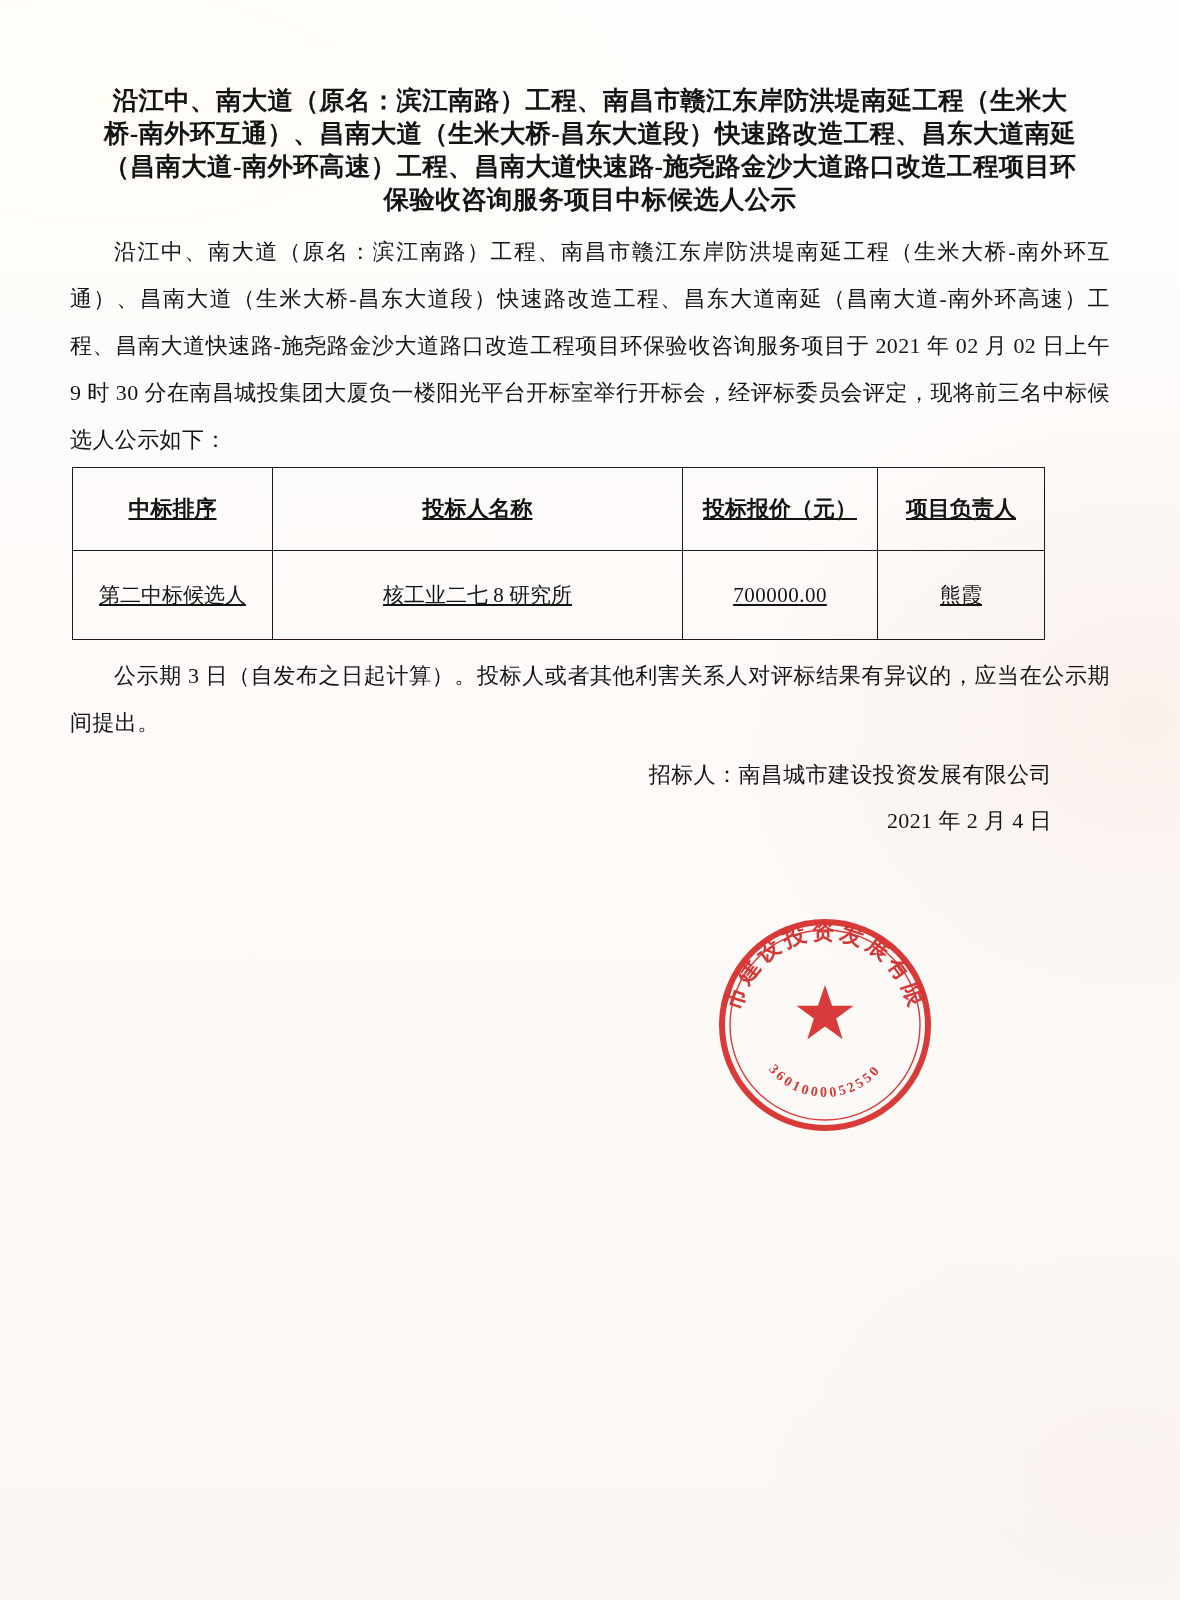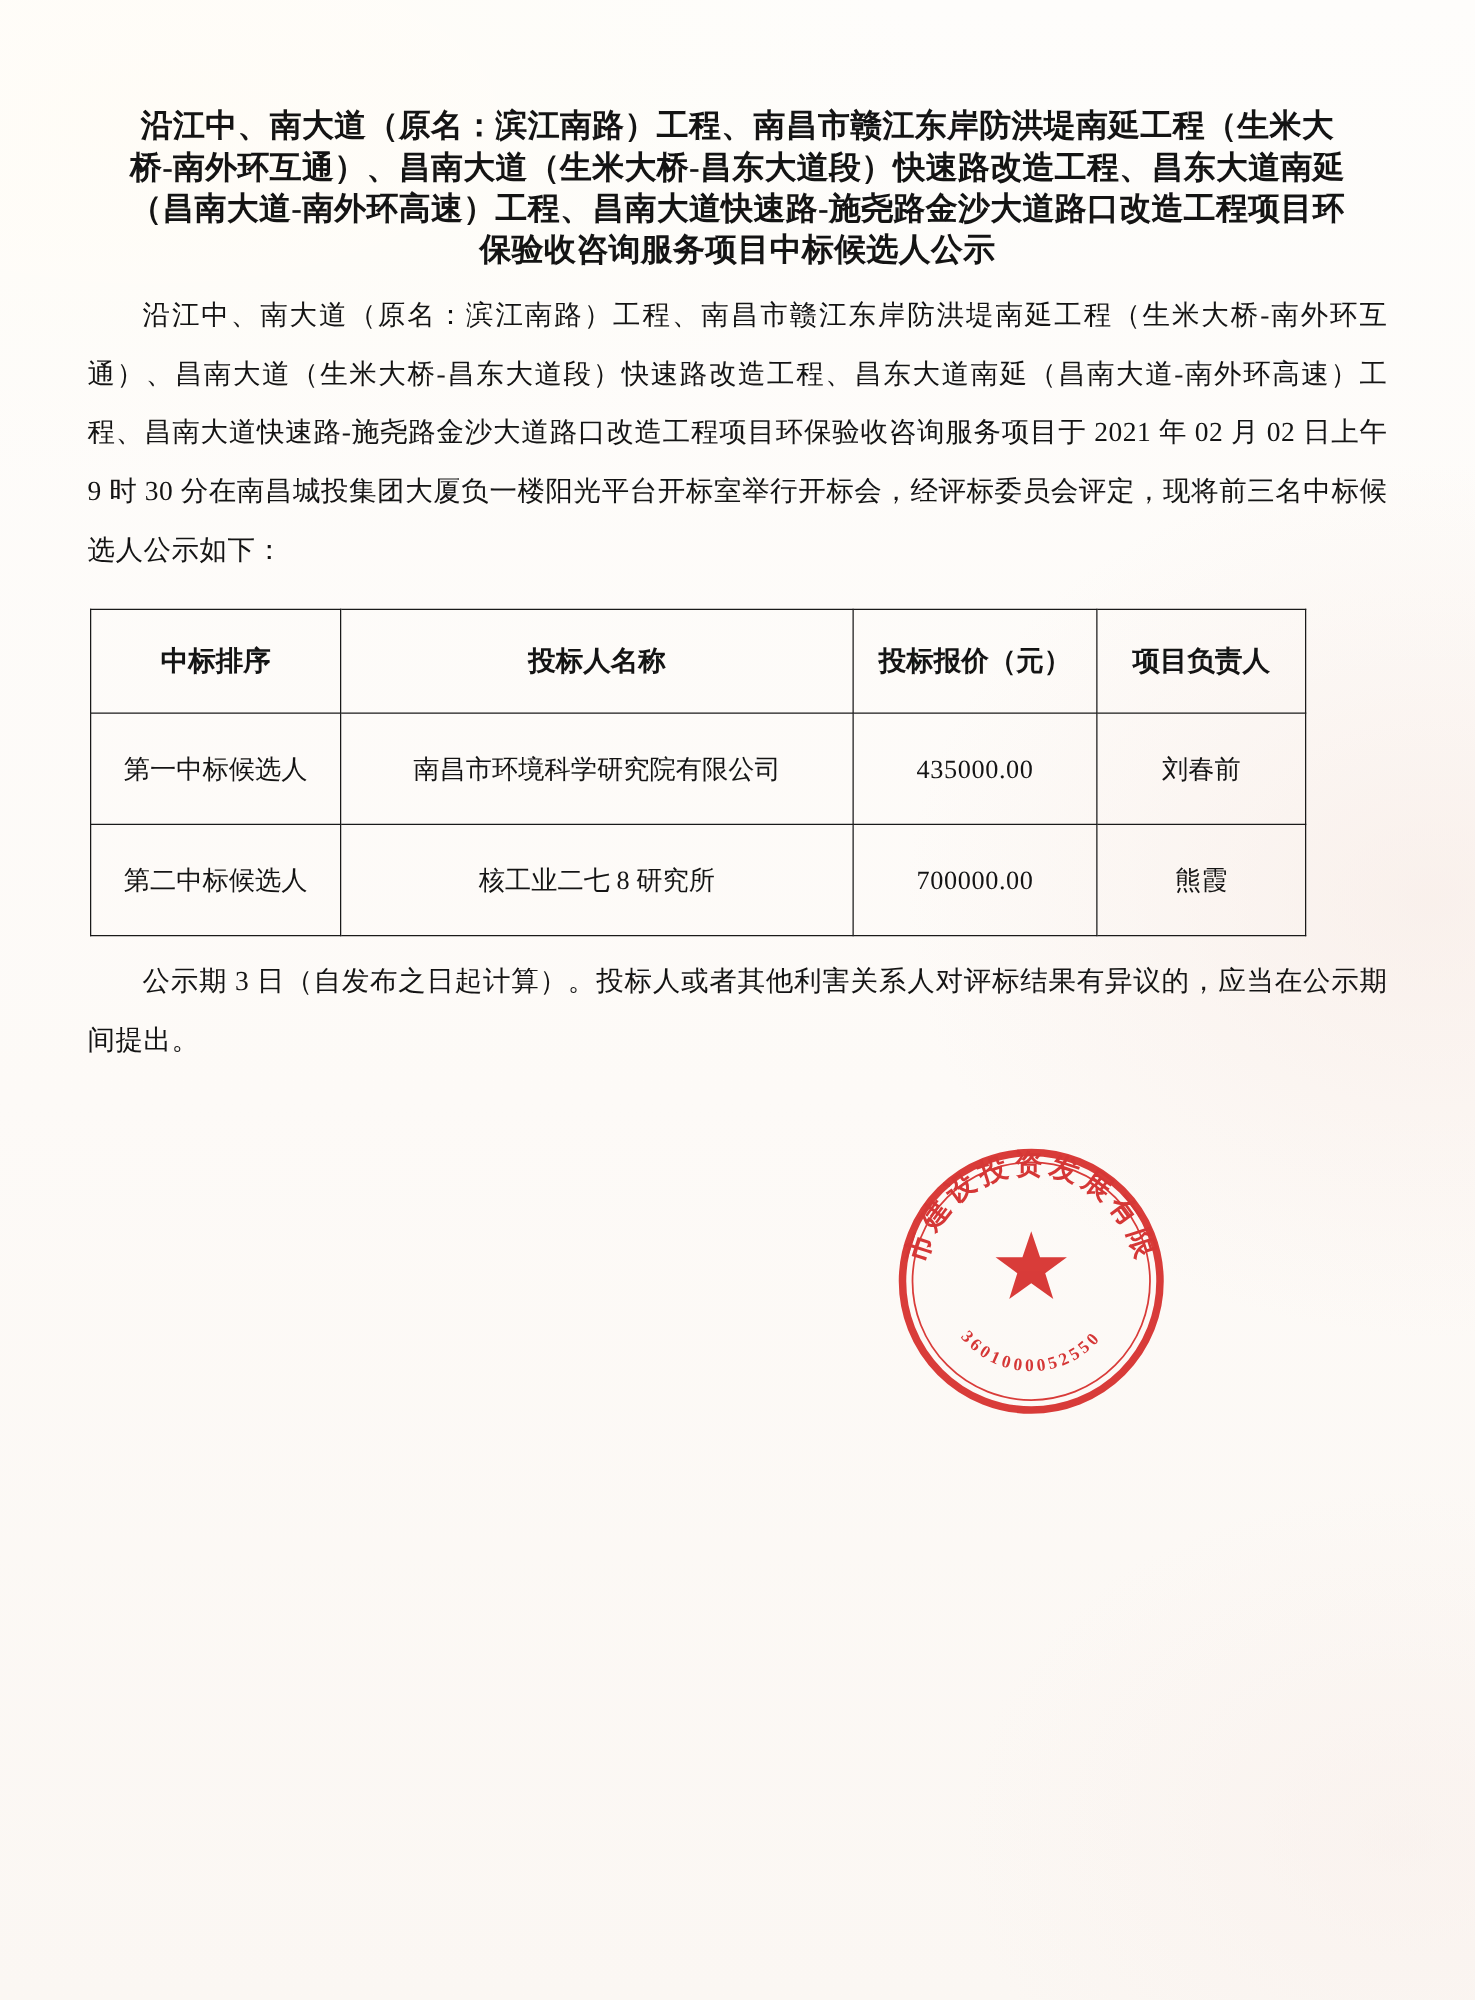--- a/index.html
+++ b/index.html
@@ -52,22 +52,23 @@
     line-height: 47px;
     text-indent: 2em;
     margin: 0 0 0 0;
     letter-spacing: 0.4px;
     text-align: justify;
   }
 
   table.bid-table {
     border-collapse: collapse;
     width: 972px;
-    margin: 24px 0 6px 2px;
+    margin: 4px 0 6px 2px;
     table-layout: fixed;
+    text-decoration: underline;
   }
   table.bid-table td, table.bid-table th {
     border: 1.6px solid #1a1a1a;
     text-align: center;
     vertical-align: middle;
     font-size: 21px;
     padding: 10px 6px;
     font-weight: normal;
   }
   table.bid-table th {
@@ -137,37 +138,35 @@
       <thead>
         <tr>
           <th>中标排序</th>
           <th>投标人名称</th>
           <th>投标报价（元）</th>
           <th>项目负责人</th>
         </tr>
       </thead>
       <tbody>
         <tr>
-          <td>第一中标候选人</td>
-          <td>南昌市环境科学研究院有限公司</td>
-          <td class="cell-price">435000.00</td>
-          <td>刘春前</td>
-        </tr>
-        <tr>
           <td>第二中标候选人</td>
           <td>核工业二七 8 研究所</td>
           <td class="cell-price">700000.00</td>
           <td>熊霞</td>
         </tr>
       </tbody>
     </table>
 
     <p class="body-para after-table">公示期 3 日（自发布之日起计算）。投标人或者其他利害关系人对评标结果有异议的，应当在公示期间提出。</p>
 
 
+    <div class="sig-block">
+      <div class="sig-line">招标人：南昌城市建设投资发展有限公司</div>
+      <div class="sig-line sig-date">2021 年 2 月 4 日</div>
+    </div>
 
   </div>
 
   <div class="seal">
     <svg width="220" height="220" viewBox="0 0 220 220" xmlns="http://www.w3.org/2000/svg">
       <defs>
         <path id="sealArcTop" d="M 24,110 A 86,86 0 0 1 196,110"></path>
         <path id="sealArcBottom" d="M 38,110 A 72,72 0 0 0 182,110"></path>
       </defs>
       <g opacity="0.88">

